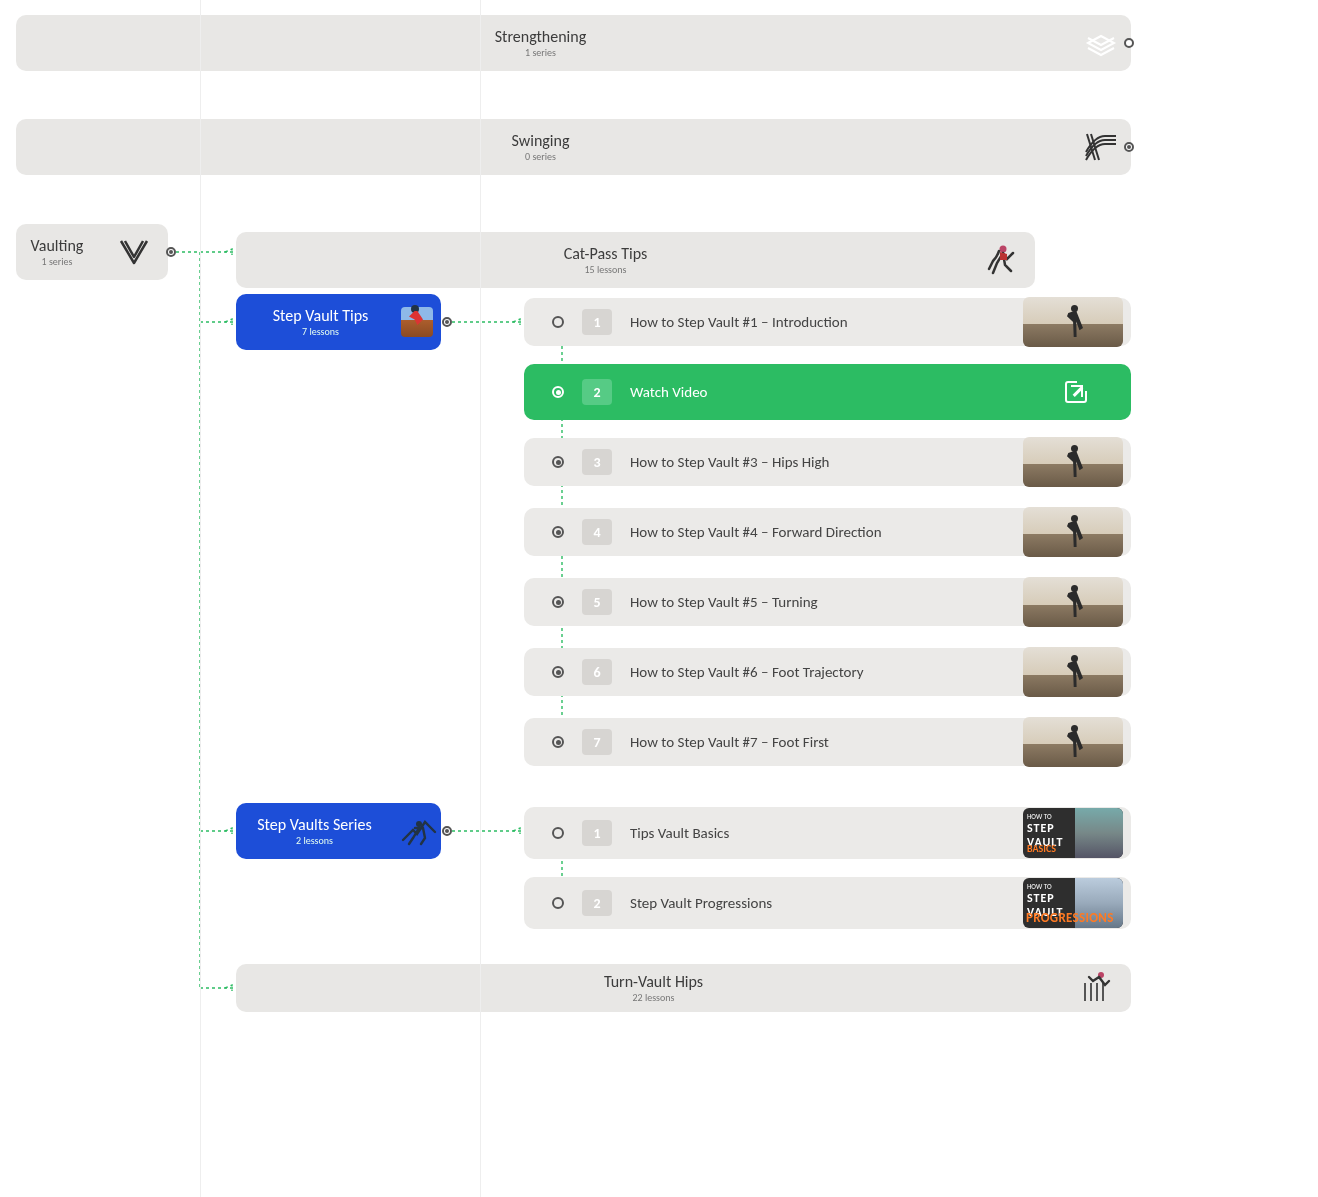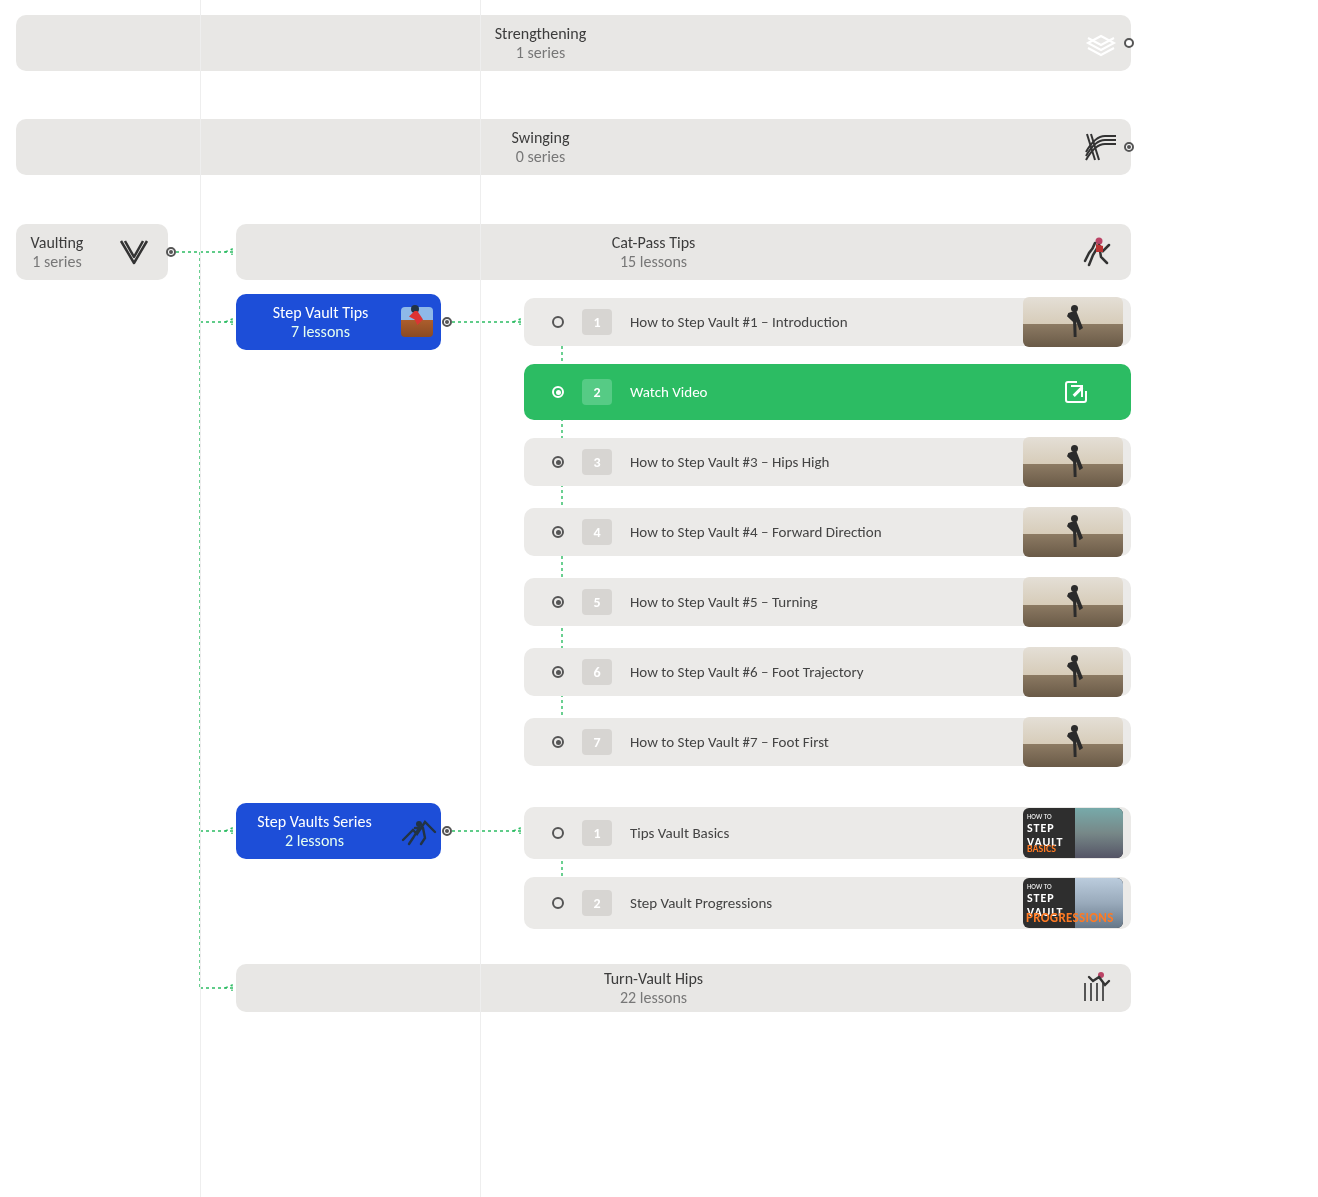--- a/index.html
+++ b/index.html
@@ -26,21 +26,21 @@
     align-items: center;
     color: #3c3c3c;
     gap: 8px;
   }
   .box .txt {
     text-align: center;
     flex: 1;
     line-height: 1.2;
   }
   .box .title { font-size: 16px; }
-  .box .sub { font-size: 16px; color: #777; }
+  .box .sub { font-size: 10px; color: #777; }
   .box.green { background: #1d4ed8; color: #fff; }
   .box.green .sub { color: #e6fff0; }
   .dot {
     position: absolute;
     width: 10px; height: 10px;
     border: 2px solid #555;
     border-radius: 50%;
     background: #fff;
   }
   .dot.filled { border-width:2px; }
@@ -275,21 +275,21 @@
     <svg class="svgicon" width="30" height="26" viewBox="0 0 30 26">
       <g fill="none" stroke="#333" stroke-width="2.5" stroke-linejoin="round">
         <path d="M2 2 L15 24 L28 2"></path>
         <path d="M6 2 L15 18 L24 2"></path>
       </g>
     </svg>
   </span>
 </div>
 <div class="dot filled" style="left:166px; top:247px;"></div>
 
-<div class="box" style="left:236px; top:224px; width:895px; height:56px;">
+<div class="box" style="left:236px; top:232px; width:799px; height:56px;">
   <div class="txt">
     <div class="title">Cat-Pass Tips</div>
     <div class="sub">15 lessons</div>
   </div>
   <span class="full-bar-thumb">
     <svg width="40" height="34" viewBox="0 0 40 34">
       <circle cx="20" cy="6" r="3.5" fill="#b46"></circle>
       <path d="M16 8 Q14 14 10 18 L6 26 M20 10 L24 16 L30 10 M20 10 L22 22 L28 28 M20 10 L14 20 L10 30" stroke="#333" stroke-width="2.5" fill="none" stroke-linecap="round"></path>
       <path d="M17 9 L24 11 L24 17 L17 17 Z" fill="#b33"></path>
     </svg>

